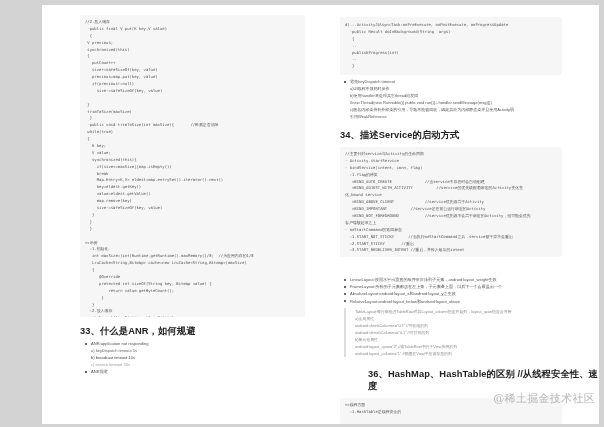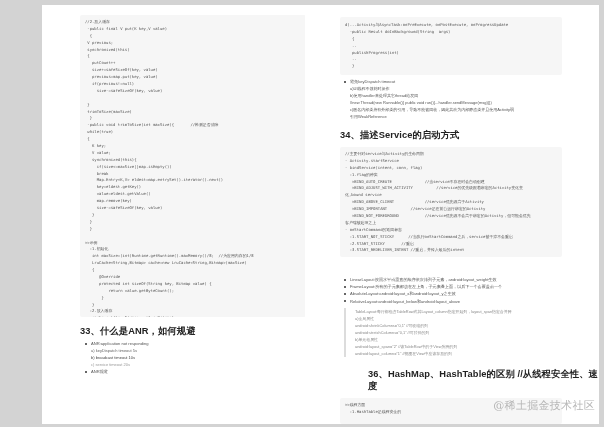--- a/index.html
+++ b/index.html
@@ -19,21 +19,21 @@
     position: absolute; font-size: 9.3px; font-weight: bold; color: #222;
     letter-spacing: 0.1px; white-space: nowrap;
   }
   ul.bul { position: absolute; list-style: none; font-size: 4.1px; color: #555; }
   ul.bul li { position: relative; padding-left: 8px; line-height: 7.2px; white-space: nowrap; }
   ul.bul li::before { content: ""; position: absolute; left: 2px; top: 2.8px; width: 2px; height: 2px; border-radius: 50%; background: #333; }
   .sub { position: absolute; font-size: 4px; color: #666; line-height: 7.1px; white-space: nowrap; }
   .sub .l { display: block; }
   .quote { position: absolute; border-left: 2px solid #dcdcdc; padding-left: 9px; font-size: 3.9px; line-height: 7px; color: #8a8a8a; white-space: nowrap; }
   .quote .l { display: block; }
-  .watermark { position: absolute; right: 4px; bottom: 11px; font-family: "DejaVu Serif", "Liberation Serif", serif; font-size: 11px; color: rgba(170,170,170,0.85); letter-spacing: 0.3px; }
+  .watermark { position: absolute; right: 4px; bottom: 18px; font-family: "DejaVu Serif", "Liberation Serif", serif; font-size: 11px; color: rgba(170,170,170,0.85); letter-spacing: 0.3px; }
 </style>
 </head>
 <body>
 
 <div class="page" id="page-left">
   <div class="code" id="lcode" style="left:38px; top:10px; width:226px; height:302px; padding-top:4px;"><span class="ln">//2.放入缓存</span><span class="ln"> -public final V put(K key,V value)</span><span class="ln">  {</span><span class="ln"> V previous;</span><span class="ln"> synchronized(this)</span><span class="ln"> {</span><span class="ln">   putCount++</span><span class="ln">   size+=safeSizeOf(key, value)</span><span class="ln">   previous=map.put(key, value)</span><span class="ln">   if(previous!=null)</span><span class="ln">     size-=safeSizeOf(key, value)</span><span class="ln"></span><span class="ln"> }</span><span class="ln"> trimToSize(maxSize)</span><span class="ln">  }</span><span class="ln"> -public void trimToSize(int maxSize){       //检测是否清除</span><span class="ln"> while(true)</span><span class="ln"> {</span><span class="ln">   K key;</span><span class="ln">   V value;</span><span class="ln">   synchronized(this){</span><span class="ln">     if(size&lt;=maxSize||map.isEmpty())</span><span class="ln">     break</span><span class="ln">     Map.Entry&lt;K,V&gt; eldest=map.entrySet().iterator().next()</span><span class="ln">     key=eldest.getKey()</span><span class="ln">     value=eldest.getValue()</span><span class="ln">     map.remove(key)</span><span class="ln">     size-=safeSizeOf(key, value)</span><span class="ln">   }</span><span class="ln">  }</span><span class="ln">  }</span><span class="ln"></span><span class="ln">&gt;&gt;示例</span><span class="ln">  :1.初始化</span><span class="ln">   int maxSize=(int)Runtime.getRuntime().maxMemory()/8;  //为应用内存的1/8</span><span class="ln">   LruCache&lt;String,Bitmap&gt; cache=new LruCache&lt;String,Bitmap&gt;(maxSize)</span><span class="ln">   {</span><span class="ln">      @Override</span><span class="ln">      protected int sizeOf(String key, Bitmap value) {</span><span class="ln">          return value.getByteCount();</span><span class="ln">       }</span><span class="ln">   }</span><span class="ln">  :2.放入缓存</span><span class="ln">   cache.put(key:String, value:Bitmap)</span></div>
 
   <h2 style="left:38px; top:320px;">33、什么是ANR，如何规避</h2>
 
   <ul class="bul" style="left:41px; top:335px;">

